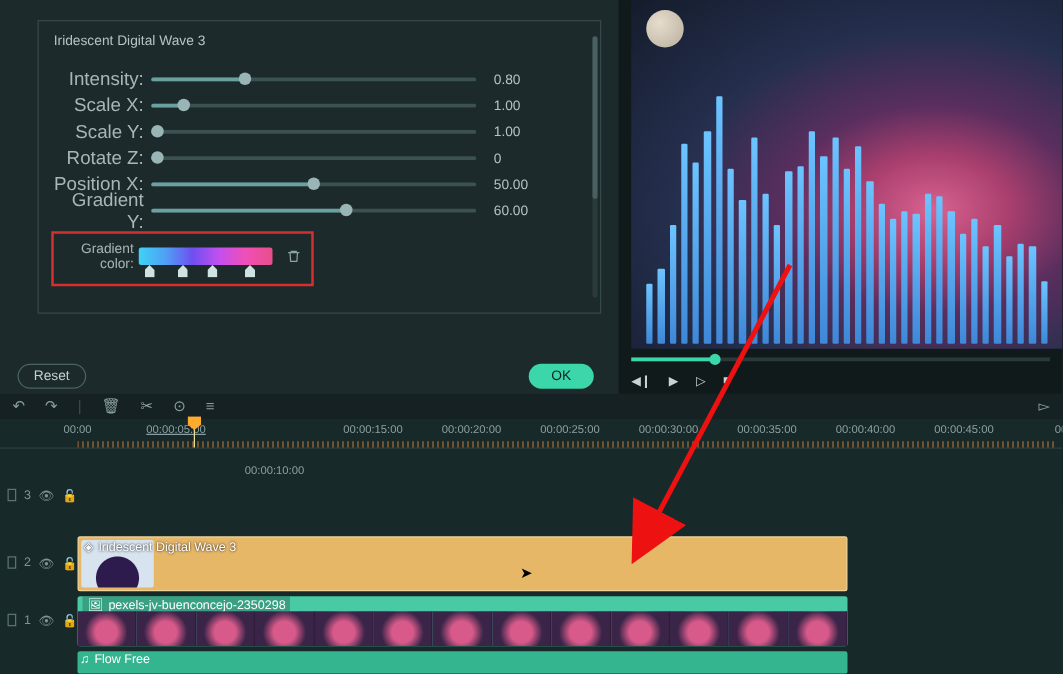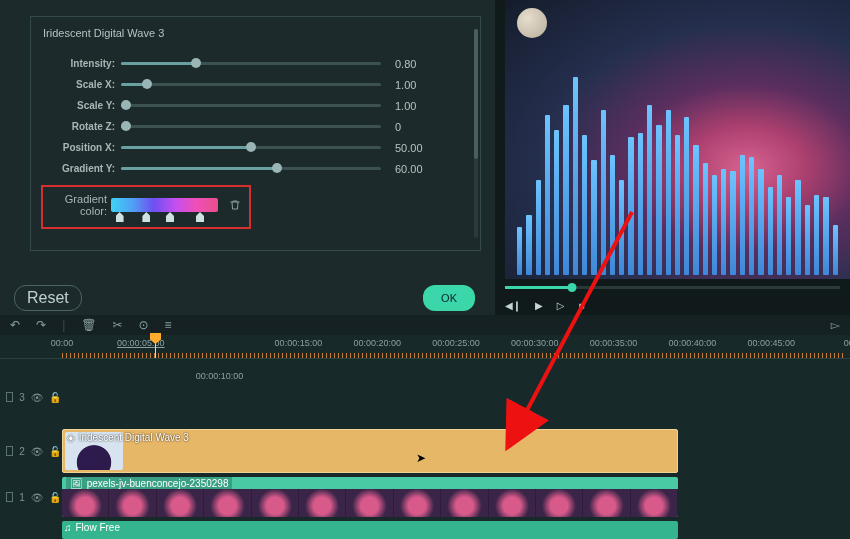--- a/index.html
+++ b/index.html
@@ -21,39 +21,39 @@
     margin: 16px 14px 10px 30px;
     border: 1px solid #33494a;
     padding: 10px 6px 16px 10px;
     position: relative;
     height: 235px;
   }
   .effect-title { color: #b6c3c3; font-size: 11px; margin: 0 0 14px 2px; }
   .effect-scroll { position: absolute; right: 2px; top: 12px; bottom: 12px; width: 4px; background: #2b3b3c; border-radius:2px;}
   .effect-scroll::after { content:""; position:absolute; top:0; left:0; right:0; height:130px; background:#4a5f60; border-radius:2px; }
   .prop-row { display: flex; align-items: center; height: 21px; margin-bottom: 0px; }
-  .prop-label { width: 80px; text-align: right; color: #a9b6b6; font-size: 10px; padding-right: 6px; font-weight: bold; }
+  .prop-label { width: 80px; text-align: right; color: #a9b6b6; font-size: 15px; padding-right: 6px; }
   .slider-track { position: relative; flex: 0 0 260px; height: 3px; background: #3c5152; border-radius: 2px; margin-right: 14px; }
   .slider-track .fill { position: absolute; left: 0; top: 0; bottom: 0; background: #69a0a0; border-radius: 2px; }
   .slider-track .handle { position: absolute; top: -4px; width: 10px; height: 10px; background: #9ab5b5; border-radius: 50%; transform: translateX(-50%); }
   .prop-val { width: 50px; color: #b6c3c3; font-size: 11px; }
   .gradient-row {
     display:flex; align-items:center; margin-top:6px;
     border: 2px solid #d62f2f; padding: 6px 8px 10px 4px; width: 210px;
   }
   .gradient-label { width:70px; text-align:right; color:#a9b6b6; font-size:11px; padding-right:4px;}
   .gradient-bar {
     position:relative; width: 118px; height: 14px;
     background: linear-gradient(to right, #3fd2f5, #4fa1f5, #6e4ff0, #c34ff0, #f04fb6, #e84f8b);
     border-radius:2px;
   }
   .gradient-bar .stop { position:absolute; bottom:-10px; width:8px; height:10px; background:#cfe2e2; clip-path:polygon(50% 0,100% 40%,100% 100%,0 100%,0 40%); transform:translateX(-50%);}
   .trash { margin-left:10px; width:14px; height:14px; color:#8da2a2; display:flex;align-items:center;justify-content:center;}
   .buttons-row { display:flex; justify-content:space-between; padding: 0 20px 0 14px; margin-top:auto; margin-bottom:4px;}
-  .btn-reset { border:1px solid #4a6363; border-radius:12px; padding:3px 12px; color:#c0d0d0; background:transparent; font-size:16px;}
+  .btn-reset { border:1px solid #4a6363; border-radius:12px; padding:3px 12px; color:#c0d0d0; background:transparent; font-size:11px;}
   .btn-ok { background:#3bd6aa; color:#0d2525; border:none; border-radius:12px; padding:3px 18px; font-size:11px;}
 
   .panel-right { flex:1; background:#111a1b; position:relative; }
   .preview {
     position:absolute; top:0; left:10px; right:0; bottom:36px;
     background: radial-gradient(ellipse at 70% 60%, #d8628f 0%, #a93f6e 18%, #5a2e5e 35%, #252f4e 60%, #141c2b 100%);
     overflow:hidden;
   }
   .moon { position:absolute; top:8px; left:12px; width:30px; height:30px; border-radius:50%;
     background: radial-gradient(circle at 35% 35%, #e7ddcd, #b8ae9c);}

